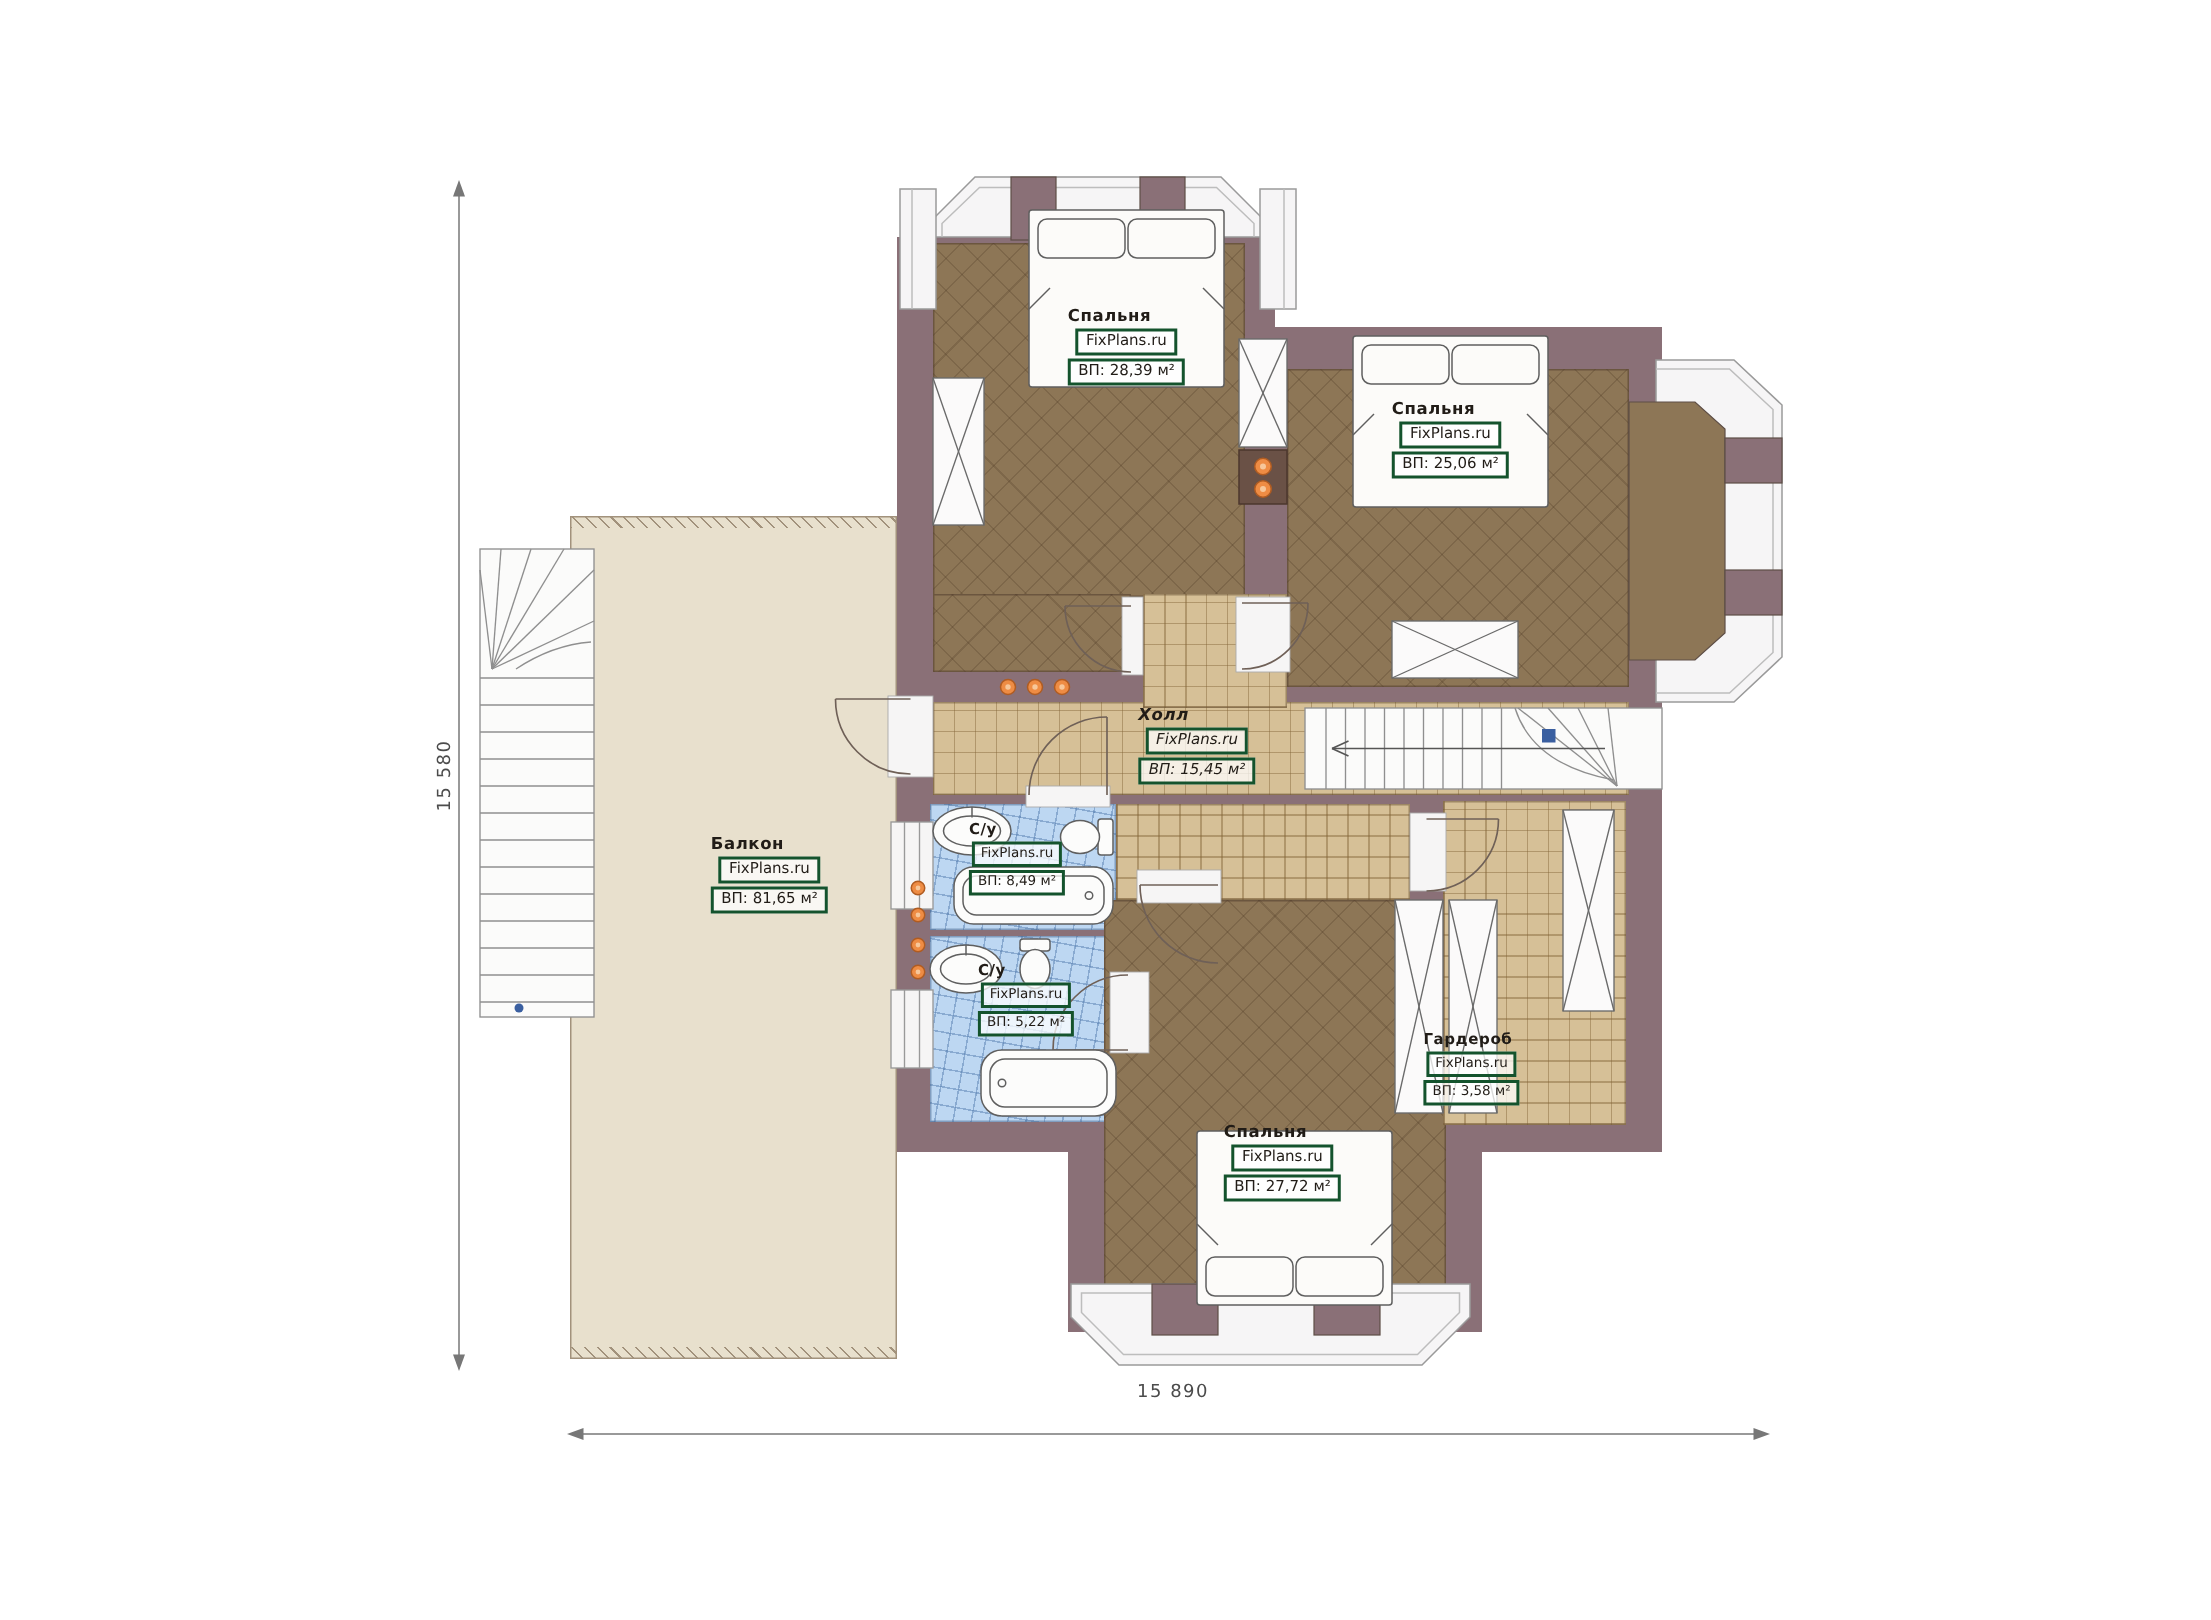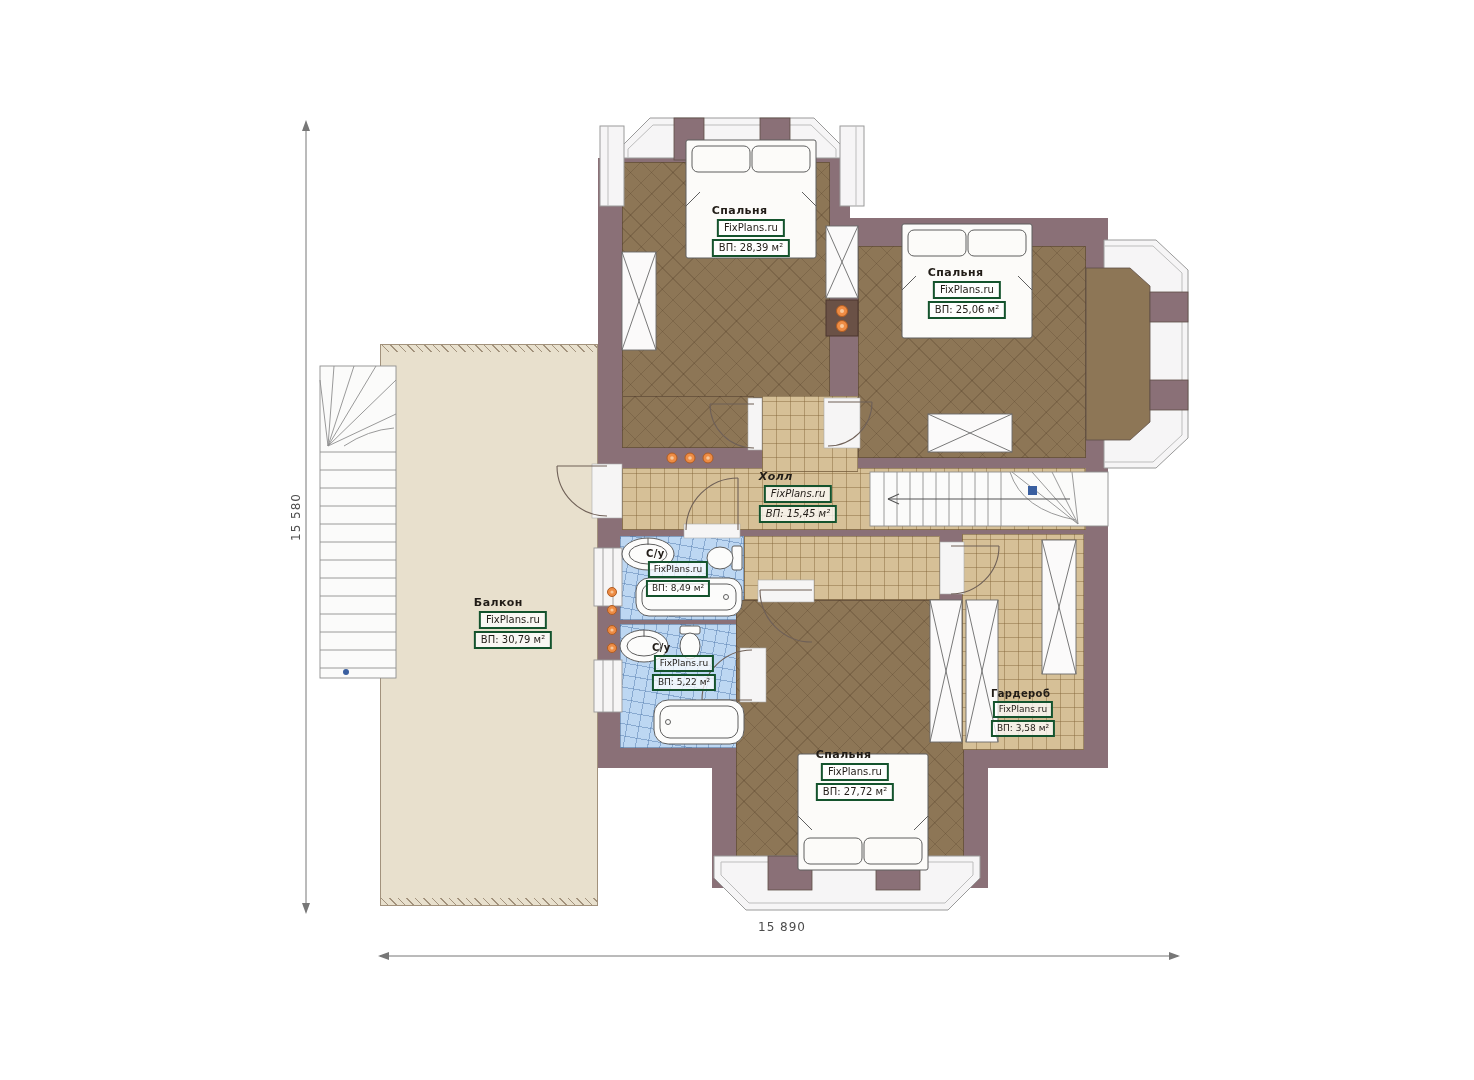--- a/index.html
+++ b/index.html
@@ -337,36 +337,36 @@
   <div class="room-label" style="left:967px; top:266px;">
     <div class="rl-name">Спальня</div>
     <span class="rl-box">FixPlans.ru</span>
     <span class="rl-box">ВП: 25,06 м²</span>
   </div>
   <div class="room-label" style="left:798px; top:470px;font-style:italic;">
     <div class="rl-name">Холл</div>
     <span class="rl-box">FixPlans.ru</span>
     <span class="rl-box">ВП: 15,45 м²</span>
   </div>
-  <div class="room-label" style="left:513px; top:556px;margin-top:40px;">
+  <div class="room-label" style="left:513px; top:556px;">
     <div class="rl-name">Балкон</div>
     <span class="rl-box">FixPlans.ru</span>
-    <span class="rl-box">ВП: 30,79 м²</span>
+    <span class="rl-box">ВП: 81,65 м²</span>
   </div>
   <div class="room-label small" style="left:678px; top:548px;">
     <div class="rl-name">С/у</div>
     <span class="rl-box">FixPlans.ru</span>
     <span class="rl-box">ВП: 8,49 м²</span>
   </div>
   <div class="room-label small" style="left:684px; top:642px;">
     <div class="rl-name">С/у</div>
     <span class="rl-box">FixPlans.ru</span>
     <span class="rl-box">ВП: 5,22 м²</span>
   </div>
-  <div class="room-label small" style="left:1023px; top:688px;">
+  <div class="room-label small" style="left:981px; top:688px;">
     <div class="rl-name">Гардероб</div>
     <span class="rl-box">FixPlans.ru</span>
     <span class="rl-box">ВП: 3,58 м²</span>
   </div>
   <div class="room-label" style="left:855px; top:748px;">
     <div class="rl-name">Спальня</div>
     <span class="rl-box">FixPlans.ru</span>
     <span class="rl-box">ВП: 27,72 м²</span>
   </div>
 

